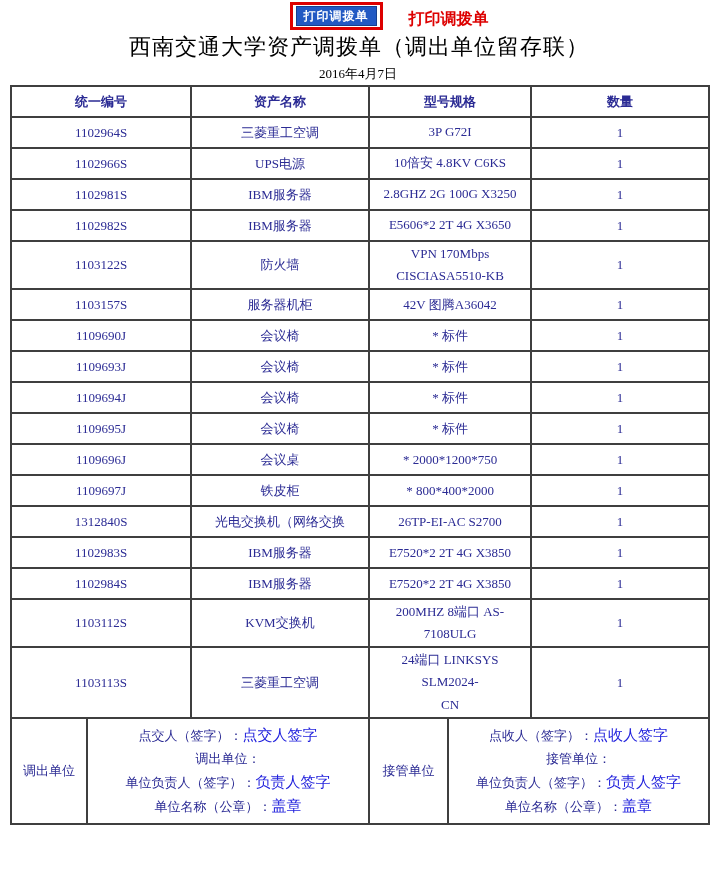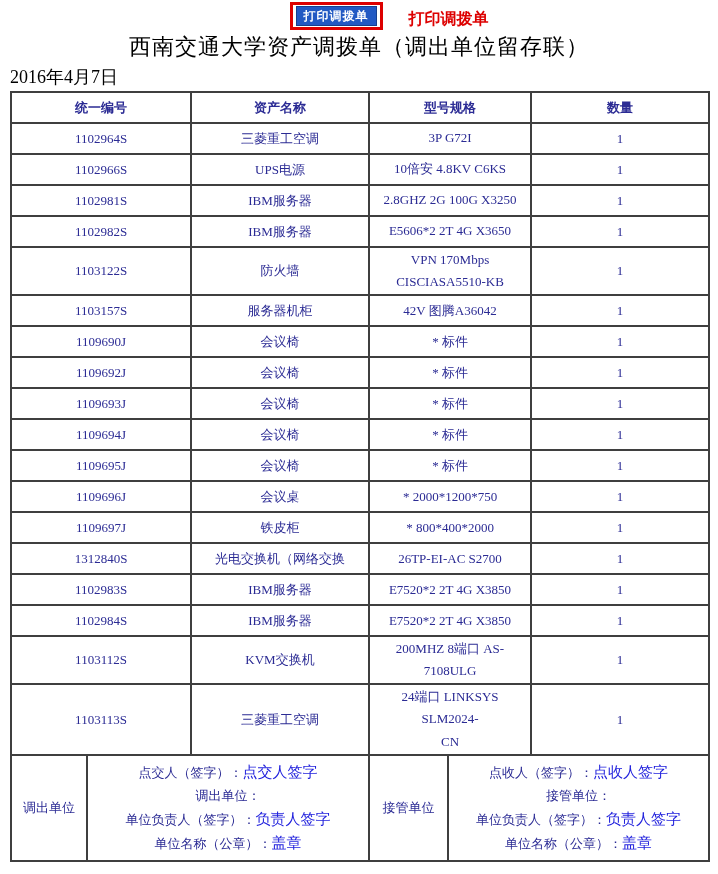--- a/index.html
+++ b/index.html
@@ -28,21 +28,21 @@
   }
   .print-text {
     color:#dd0000; font-size:16px; font-weight:bold;
   }
 
   .title {
     text-align:center; font-size:22px; font-weight:normal;
     letter-spacing:1px; margin-top:2px; color:#000;
   }
   .date-line {
-    text-align:left; font-size:18px; margin:3px 2px 2px 0; color:#000;
+    text-align:center; font-size:13px; margin:3px 2px 2px 0; color:#000;
   }
 
   table { border-collapse:collapse; table-layout:fixed; width:698px; }
   th, td {
     border:2px solid #3f3f3f; text-align:center; vertical-align:middle;
     color:#2b2b94; font-size:13px; padding:1px 2px; overflow:hidden;
   }
   th { font-weight:bold; }
   tr.std  { height:31px; }
   tr.tall { height:40px; }
@@ -128,26 +128,20 @@
           <td class="spec">42V 图腾A36042</td>
           <td>1</td>
         </tr>
         <tr class="std">
           <td>1109690J</td>
           <td>会议椅</td>
           <td class="spec">* 标件</td>
           <td>1</td>
         </tr>
         <tr class="std">
-          <td>1109692J</td>
-          <td>会议椅</td>
-          <td class="spec">* 标件</td>
-          <td>1</td>
-        </tr>
-        <tr class="std">
           <td>1109693J</td>
           <td>会议椅</td>
           <td class="spec">* 标件</td>
           <td>1</td>
         </tr>
         <tr class="std">
           <td>1109694J</td>
           <td>会议椅</td>
           <td class="spec">* 标件</td>
           <td>1</td>

